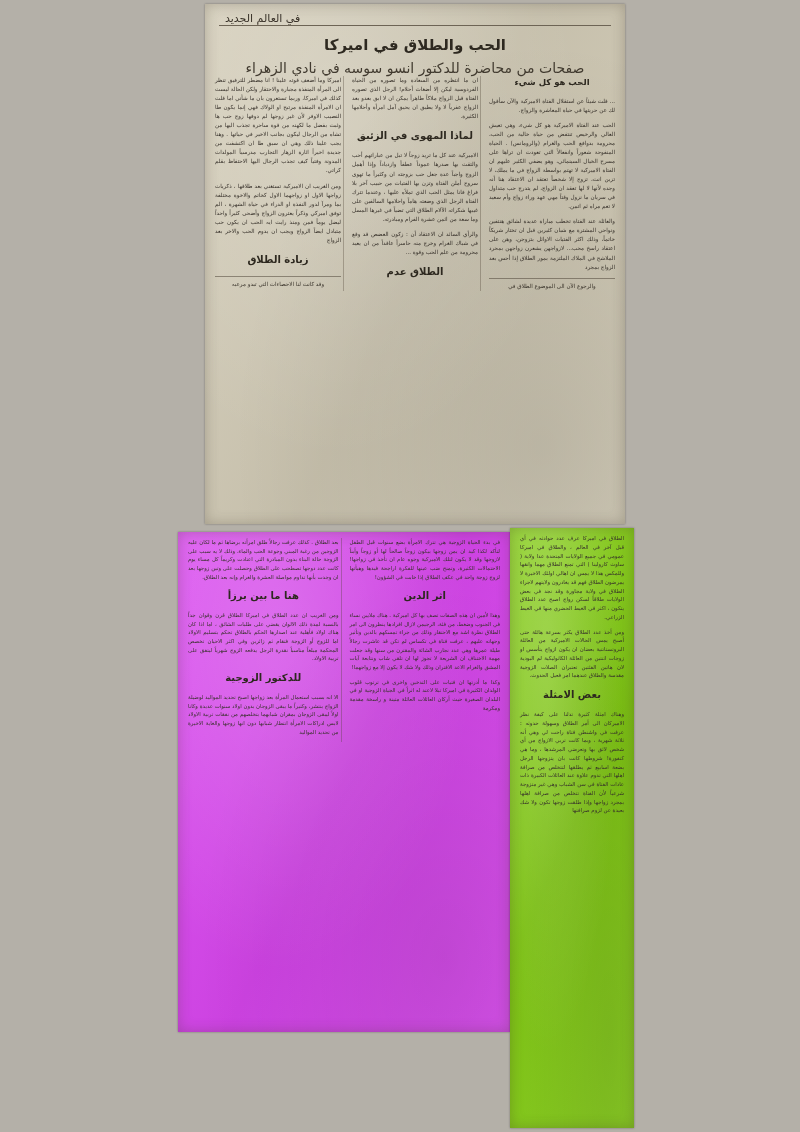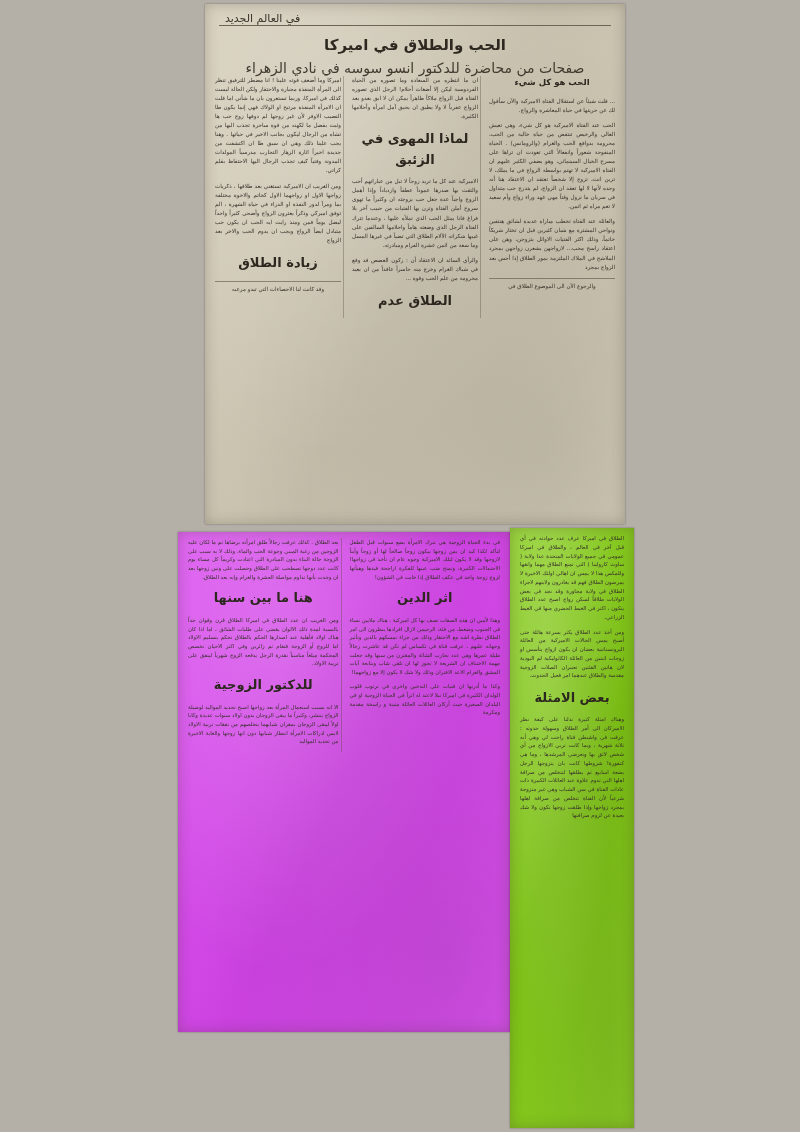--- a/index.html
+++ b/index.html
@@ -101,21 +101,21 @@
     padding-left:8px;
   }
   .sec-title{
     text-align:center;
     font-size:8.5px;
     font-weight:bold;
     color:#2d281f;
     margin:0 0 5px 0;
     padding-bottom:2px;
   }
-  .sec-title.small{font-size:13px;margin-top:7px;}
+  .sec-title.small{font-size:10px;margin-top:7px;}
   .para{margin:0 0 6px 0;}
   .footline{
     font-size:5.6px;
     color:#3a342b;
     text-align:center;
     border-top:1px solid rgba(70,60,48,.5);
     padding-top:3px;
     margin-top:6px;
   }
 
@@ -178,21 +178,21 @@
 
         <div class="col sep">
           <p class="para">في بدء الحياة الزوجية هي تترك الامرأة بضع سنوات قبل الطفل لتأكد لكذا كيد ان يمن زوجها بيكون زوجاً صالحاً لها أو زوجاً وأبناً لازوجها وقد لا يكون لتلك الاميركية وجوه عام ان تأخذ في زواجها! الاحتمالات الكثيرة، وتمنح ضب عينها للفكرة اراجحة فيدها وهيأتها لزوج زوجة واحد في عكف الطلاق إذا خابت في الشؤون!</p>
           <div class="sec-title small">اثر الدين</div>
           <p class="para">وهذا لأمين ان هذه الصفات تصف بها كل اميركية . هناك ملايين نساء في الجنوب وضغط، من فئة، الرجيمن لازال افرادها ينظرون الى امر الطلاق نظرة اشد مع الاحتقار وذلك من جراء تمسكهم بالدين وتأثير وجهاته عليهم ، عرفت فتاة في تكساس لم تكن قد عاشرت رجالاً طيلة عمرها وهي عدد نجارب الشائة والمقترن من سنها وقد جعلت مهمة الاختناف ان الشريعة لا تجوز لها ان تلقي شاب ونتابعة آيات المشق والغرام الاعد الافتران وذلك ولا شك لا يكون إلا مع زواجهما!</p>
           <p class="para">وكذا ما أدرتها ان فتيات على التدخين واخرى في ترتوب قلوب الولدان الكثيرة في اميركا تبلا لاعتد له اثراً في الجياة الزوجية او في البلدان الصغيرة حيث أركان العائلات العائلة متينة و راسخة مقدمة ومكرمة</p>
         </div>
 
         <div class="col">
           <p class="para">بعد الطلاق . كذلك عرفت رجالاً طلق امرأته برضاها ثم ما لكان عليه الزوجين من رغبة المبني وجوعة الحب والماء، وذلك لا يه سبب على الزوجة حالة البناء بدون المبادرة التي اعتادت وكريماً كل مساء يوم كانت عدد دوجها تصطحب على الطلاق وحصلت على وتين زوجها بعد ان وجدت بأنها تداوم مواصلة العشرة والغرام وإنه بعد الطلاق.</p>
-          <div class="sec-title small">هنا ما بين سنها</div>
+          <div class="sec-title small">هنا ما بين يرزأ</div>
           <p class="para">ومن الغريب ان عدد الطلاق في اميركا الطلاق قرن وقوان جداً بالنسبة لمدة ذلك الالوان يقضي على طلبات الشائق ، اما اذا كان هناك اولاد فأهلية عند اصدارها الحكم بالطلاق تحكم بتسليم الاولاد اما للزوج أو الزوجة فتقام ثم زائرين وفي اكثر الاحيان تخصص المحكمة مبلغاً مناسباً نقدرة الرجل يدفعه الزوج شهرياً ليتفق على تربية الاولاد.</p>
           <div class="sec-title small">للدكتور الزوجية</div>
           <p class="para">الا انه بسبب استعمال المرأة بعد زواجها اصبح تحديد المواليد لوضيلة الزواج بنتشر، وكثيراً ما يبقى الزوجان بدون اولاد سنوات عديدة وكانا اولاً ليبقى الزوجان بمقران شبابهما بتخلصهم من نفقات تربية الاولاد لابس ادراكات الامرأة انتظار شبابها دون انها زوجها والغاية الاخيرة من تحديد المواليد</p>
         </div>
 
       </div>
     </div>
   </div>
 
   <div class="scan" id="scan-bottom-right">

